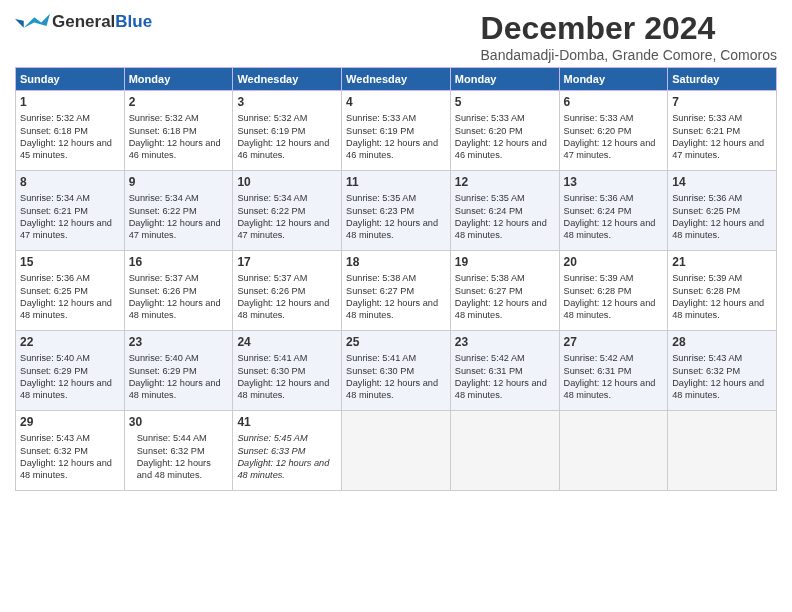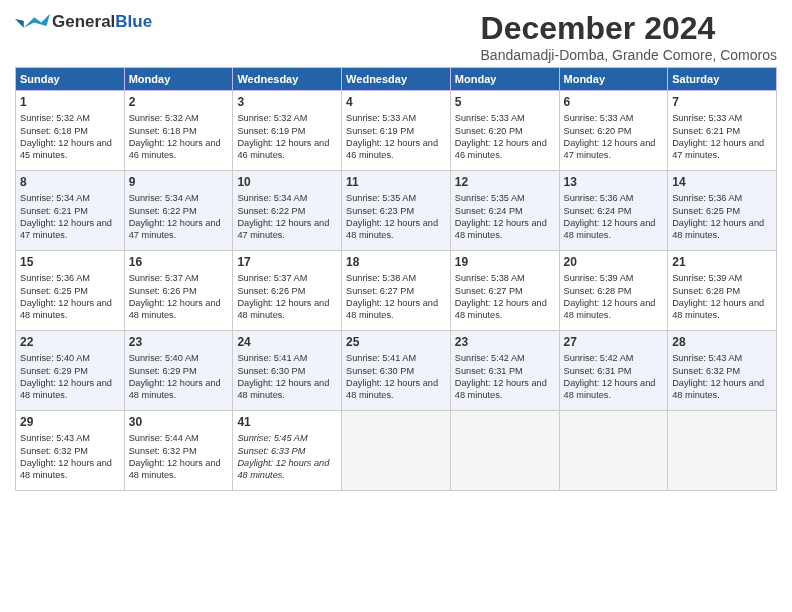--- a/index.html
+++ b/index.html
@@ -233,21 +233,21 @@
             <span style="font-size: 9.2px; line-height: 1.35; display: block;">Sunrise: 5:43 AM<br>Sunset: 6:32 PM<br>Daylight: 12 hours and 48 minutes.</span>
           </td>
         </tr>
         <tr>
           <td>
             <span class="day-num">29</span>
             <span style="font-size: 9.2px; line-height: 1.35; display: block;">Sunrise: 5:43 AM<br>Sunset: 6:32 PM<br>Daylight: 12 hours and 48 minutes.</span>
           </td>
           <td>
             <span class="day-num">30</span>
-            <span style="font-size: 9.2px; line-height: 1.35; display: block;">Sunrise: 5:44 AM<br>Sunset: 6:32 PM<br>Daylight: 12 hours and 48 minutes.</span>
+            <span style="font-size: 9.2px; line-height: 1.35; display: block; margin-left: 8px;">Sunrise: 5:44 AM<br>Sunset: 6:32 PM<br>Daylight: 12 hours and 48 minutes.</span>
           </td>
           <td>
             <span class="day-num">41</span>
             <span style="font-size: 9.2px; line-height: 1.35; display: block; font-style: italic;">Sunrise: 5:45 AM<br>Sunset: 6:33 PM<br>Daylight: 12 hours and 48 minutes.</span>
           </td>
           <td class="empty"></td>
           <td class="empty"></td>
           <td class="empty"></td>
           <td class="empty"></td>
         </tr>

